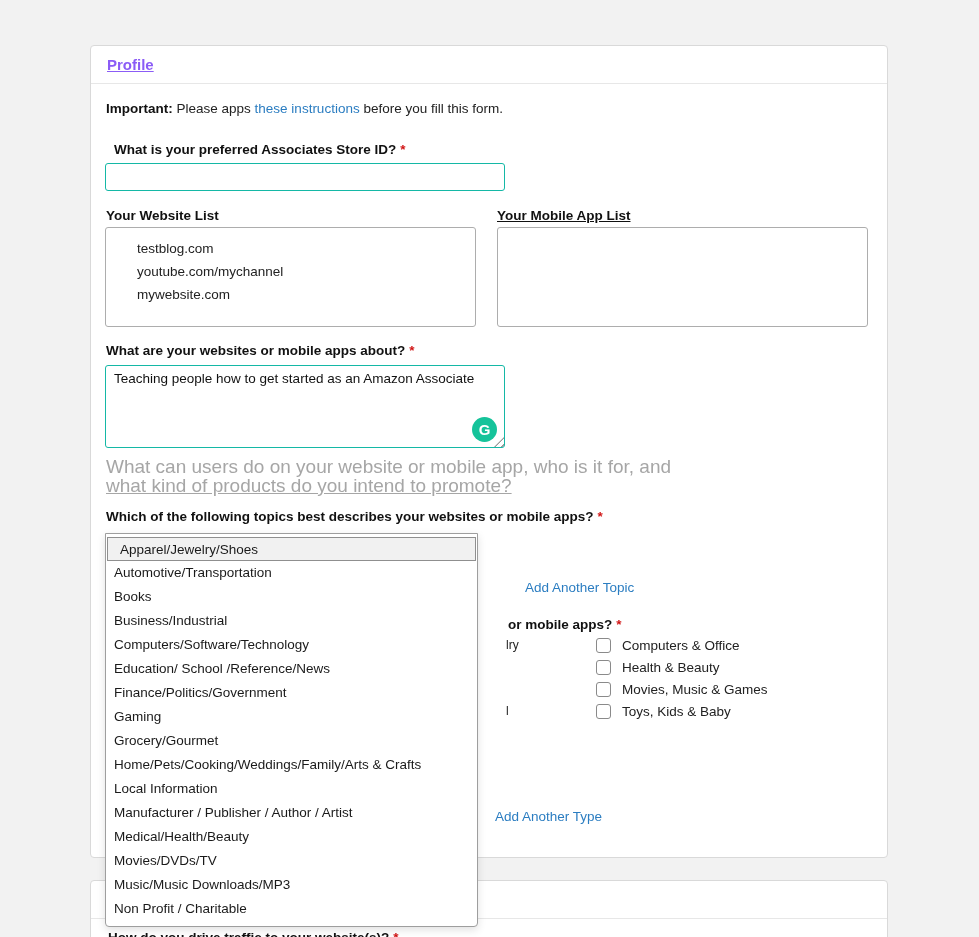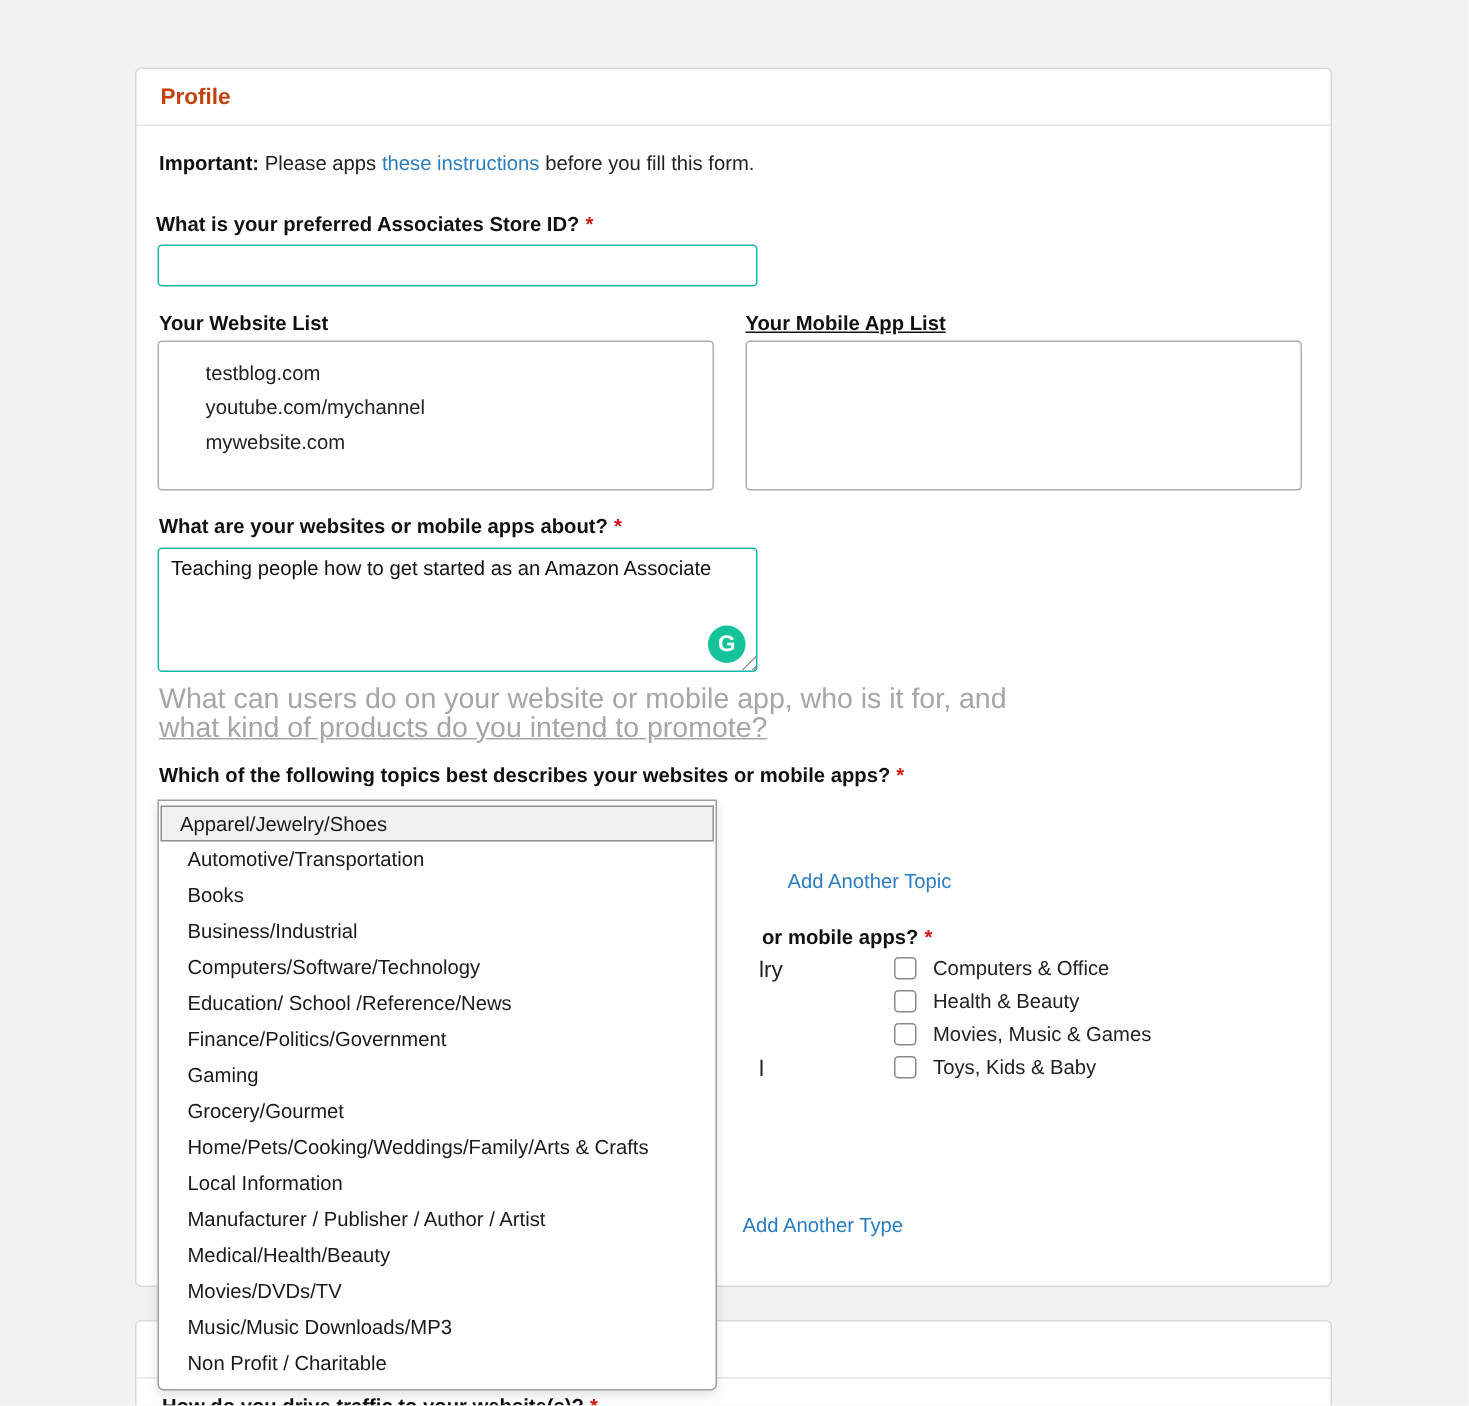--- a/index.html
+++ b/index.html
@@ -3,21 +3,21 @@
 <meta charset="utf-8">
 <style>
   html,body{margin:0;padding:0;}
   body{font-family:"Liberation Sans",sans-serif;background:#f2f2f2;}
   #page{position:relative;width:979px;height:937px;overflow:hidden;background:#f2f2f2;}
 
   .card{position:absolute;background:#fff;border:1px solid #d9d9d9;border-radius:4px;box-sizing:border-box;}
   #profile-card{left:90px;top:45px;width:798px;height:813px;}
   #traffic-card{left:90px;top:880px;width:798px;height:220px;}
   .card-header{height:38px;border-bottom:1px solid #e7e7e7;display:flex;align-items:center;padding-left:16px;box-sizing:border-box;}
-  .card-title{color:#c2410c;font-size:15px;font-weight:bold;}
+  .card-title{color:#8b5cf6;font-size:15px;font-weight:bold;text-decoration:underline;}
 
   .abs{position:absolute;}
   .q{font-size:13.5px;font-weight:bold;color:#111;white-space:nowrap;}
   .req{color:#d11515;font-weight:bold;margin-left:4px;}
   .body-text{font-size:13.5px;color:#222;}
   .link{color:#2b7dc1;font-size:13.5px;cursor:pointer;text-decoration:none;white-space:nowrap;}
   .helper{color:#a6a6a6;font-size:19px;line-height:19px;}
 
   .text-input{position:absolute;box-sizing:border-box;border:1px solid #14b8a6;border-radius:3px;background:#fff;font-family:"Liberation Sans",sans-serif;font-size:13.5px;color:#111;padding:4px 8px;outline:none;}
   .listbox{position:absolute;box-sizing:border-box;border:1px solid #adadad;border-radius:3px;background:#fff;overflow:hidden;padding-left:19px;}
@@ -25,27 +25,27 @@
   .listbox{padding-top:9px;}
 
   #about-textarea{resize:none;overflow:hidden;line-height:18px;}
   .grammarly{position:absolute;left:472px;top:417px;width:25px;height:25px;border-radius:50%;background:#15c39a;display:flex;align-items:center;justify-content:center;color:#fff;font-weight:bold;font-size:15px;z-index:3;}
   .resize-handle{position:absolute;left:494px;top:437px;width:10px;height:10px;z-index:3;
     background:repeating-linear-gradient(135deg,transparent 0 2px,#9a9a9a 2px 3px,transparent 3px 5px);
     clip-path:polygon(100% 0,100% 100%,0 100%);}
 
   .checkbox{position:absolute;width:13px;height:13px;border:1px solid #8a8a8a;border-radius:3px;background:#fff;box-sizing:content-box;}
   .cb-label{position:absolute;font-size:13.5px;color:#222;white-space:nowrap;}
-  .fragment{position:absolute;font-size:15px;color:#222;white-space:nowrap;}
+  .fragment{position:absolute;font-size:12px;color:#222;white-space:nowrap;}
 
   
   #topics-dropdown{position:absolute;left:105px;top:533px;width:373px;height:394px;box-sizing:border-box;
     background:#fff;border:1px solid #9e9e9e;border-radius:0 0 4px 4px;overflow:hidden;z-index:10;
     box-shadow:0 3px 8px rgba(0,0,0,0.12);padding-top:3px;}
-  #topics-dropdown .dd-opt{height:24px;line-height:24px;font-size:13.5px;color:#1a1a1a;padding-left:19px;white-space:nowrap;box-sizing:border-box;}
+  #topics-dropdown .dd-opt{height:24px;line-height:24px;font-size:13.5px;color:#1a1a1a;padding-left:8px;white-space:nowrap;box-sizing:border-box;}
   #topics-dropdown .dd-opt.highlight{background:#f1f1f1;border:1px solid #8f8f8f;margin:0 1px;padding-left:12px;}
 
   .clipped-q{font-size:13.5px;font-weight:bold;color:#111;white-space:nowrap;}
 </style>
 </head>
 <body>
 
 <div id="page">
 
   <div class="card" id="profile-card">
@@ -54,21 +54,21 @@
     </div>
   </div>
 
   <div class="abs body-text" style="left:106px;top:101px;">
     <span class="q">Important:</span>
     <span>Please apps</span>
     <a class="link" href="#">these instructions</a>
     <span>before you fill this form.</span>
   </div>
 
-  <div class="abs q" style="left:104px;top:142px;">
+  <div class="abs q" style="left:114px;top:142px;">
     <span>What is your preferred Associates Store ID?</span><span class="req">*</span>
   </div>
   <input class="text-input" style="left: 105px; top: 163px; width: 400px; height: 28px;" type="text">
 
   <div class="abs q" style="left:106px;top:208px;">Your Website List</div>
   <div class="listbox" style="left:105px;top:227px;width:371px;height:100px;">
     <div class="opt">testblog.com</div>
     <div class="opt">youtube.com/mychannel</div>
     <div class="opt">mywebsite.com</div>
   </div>

